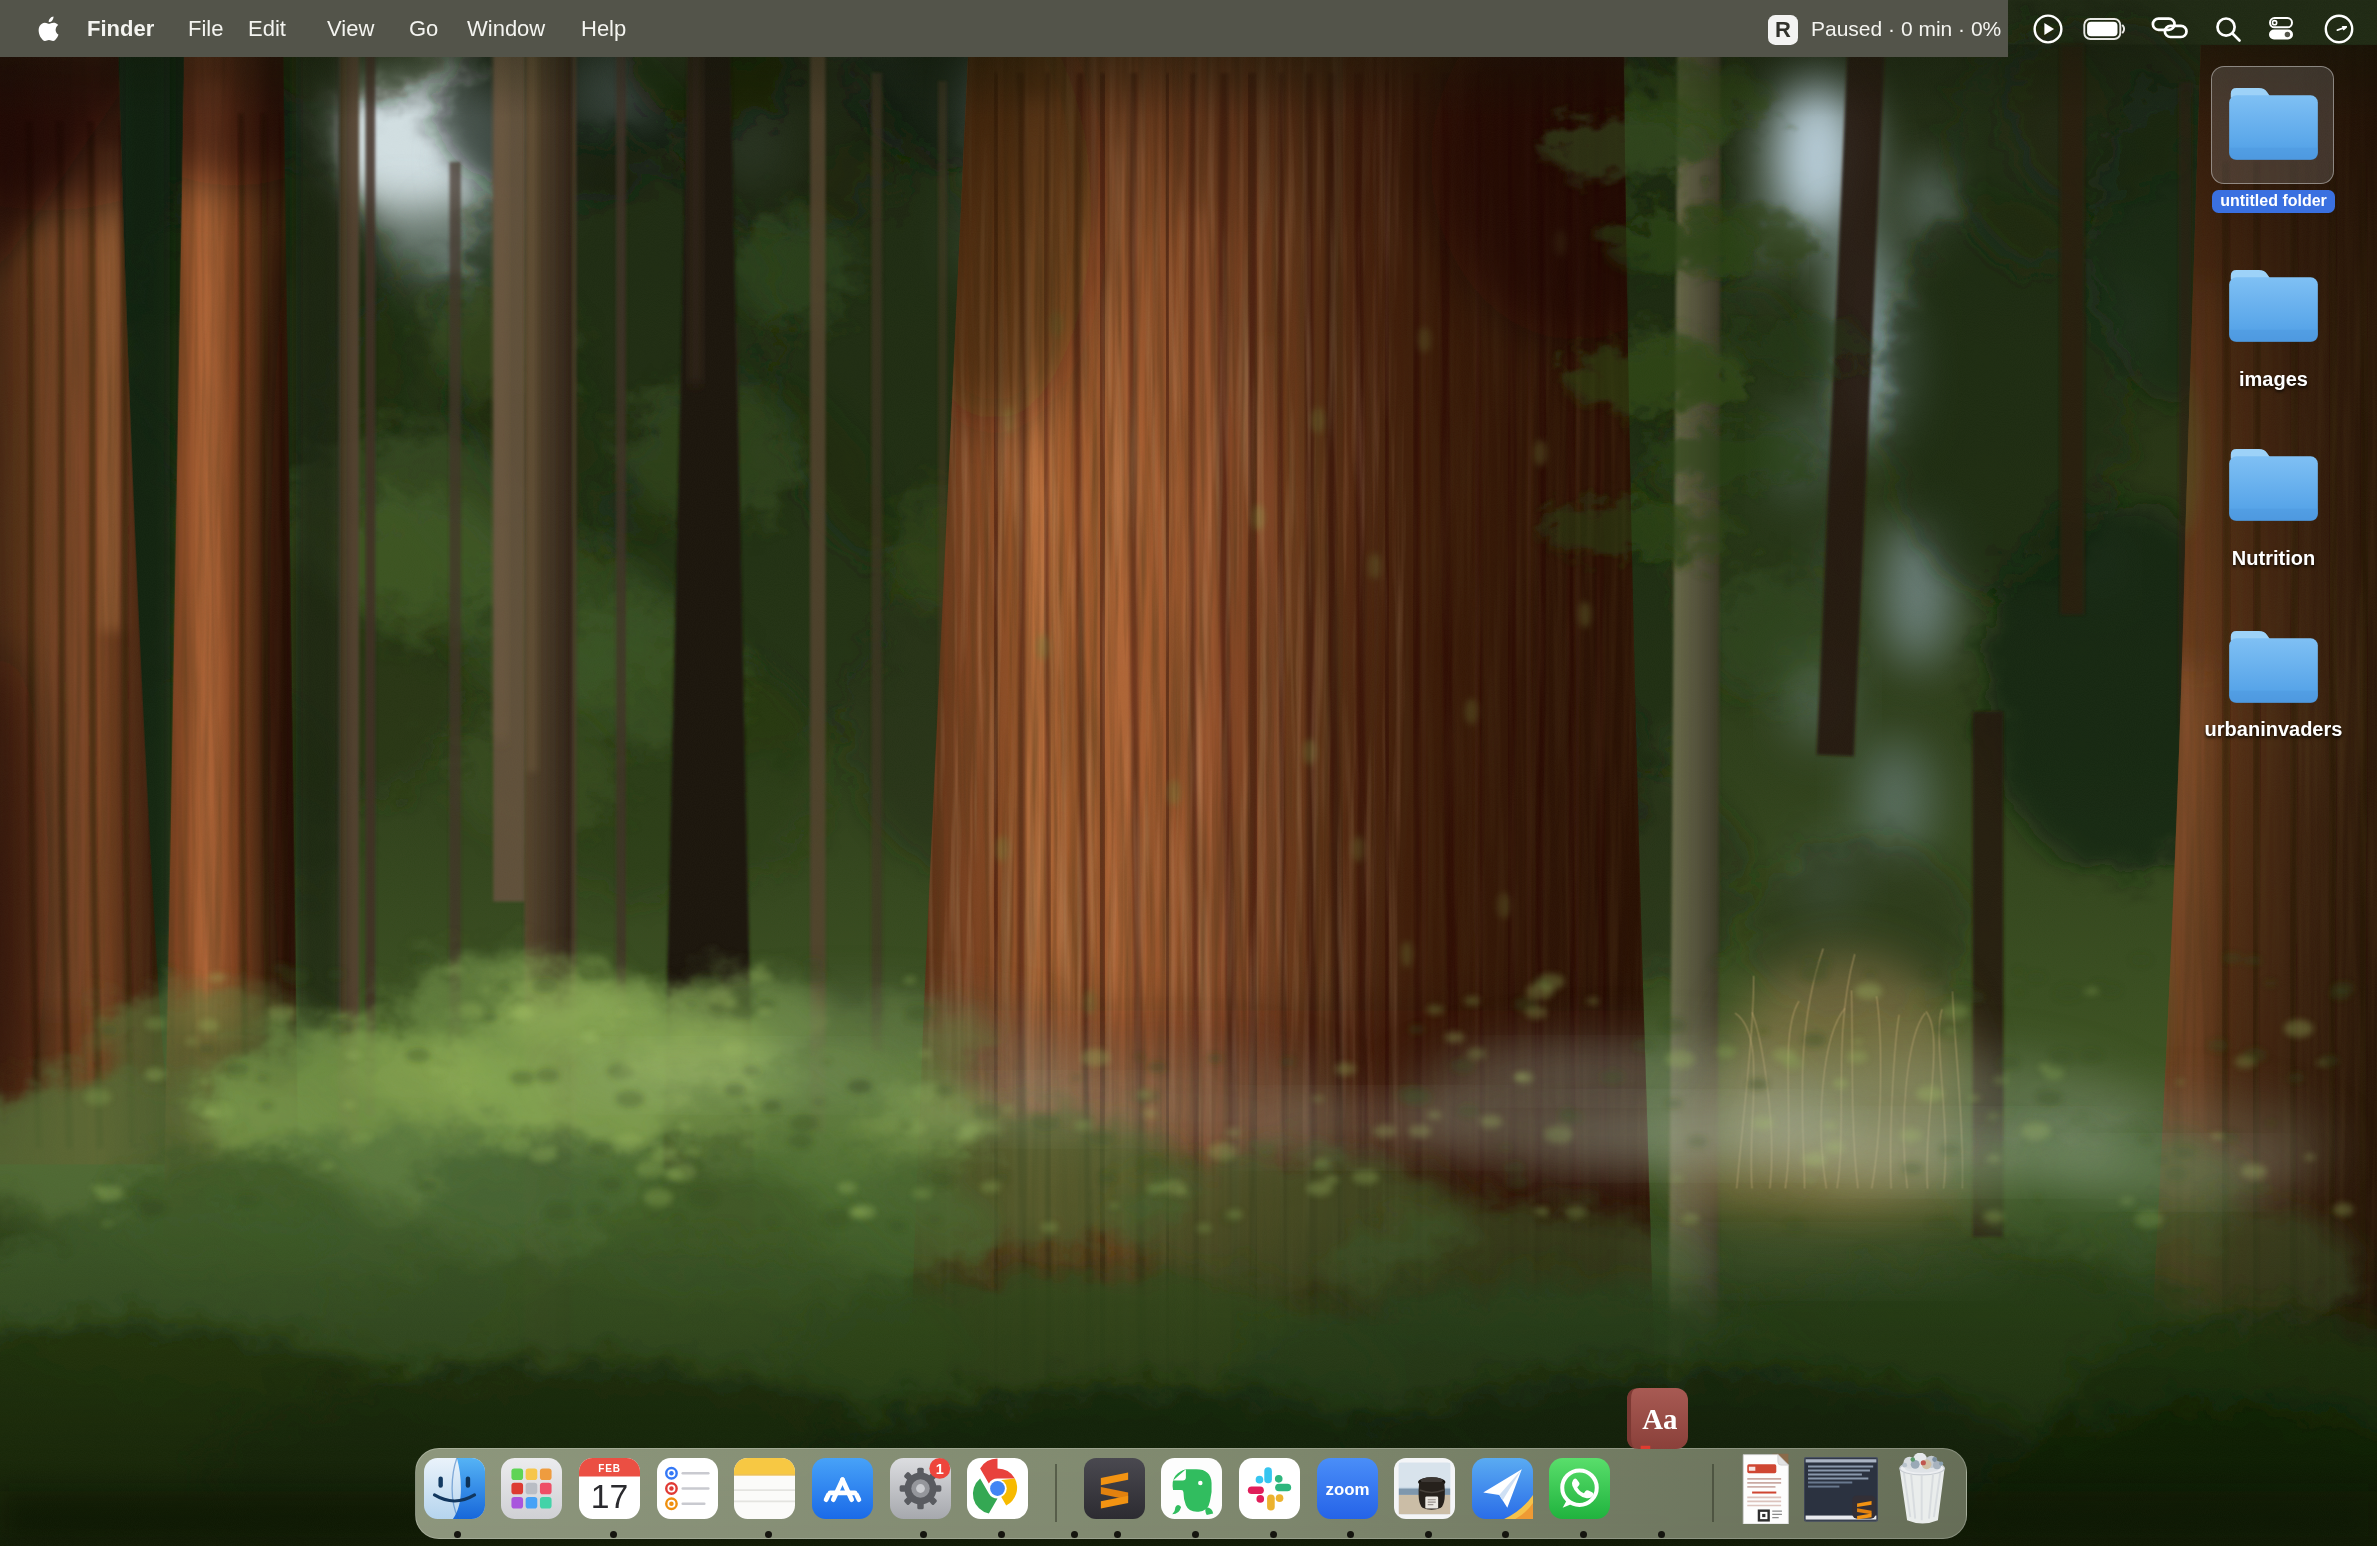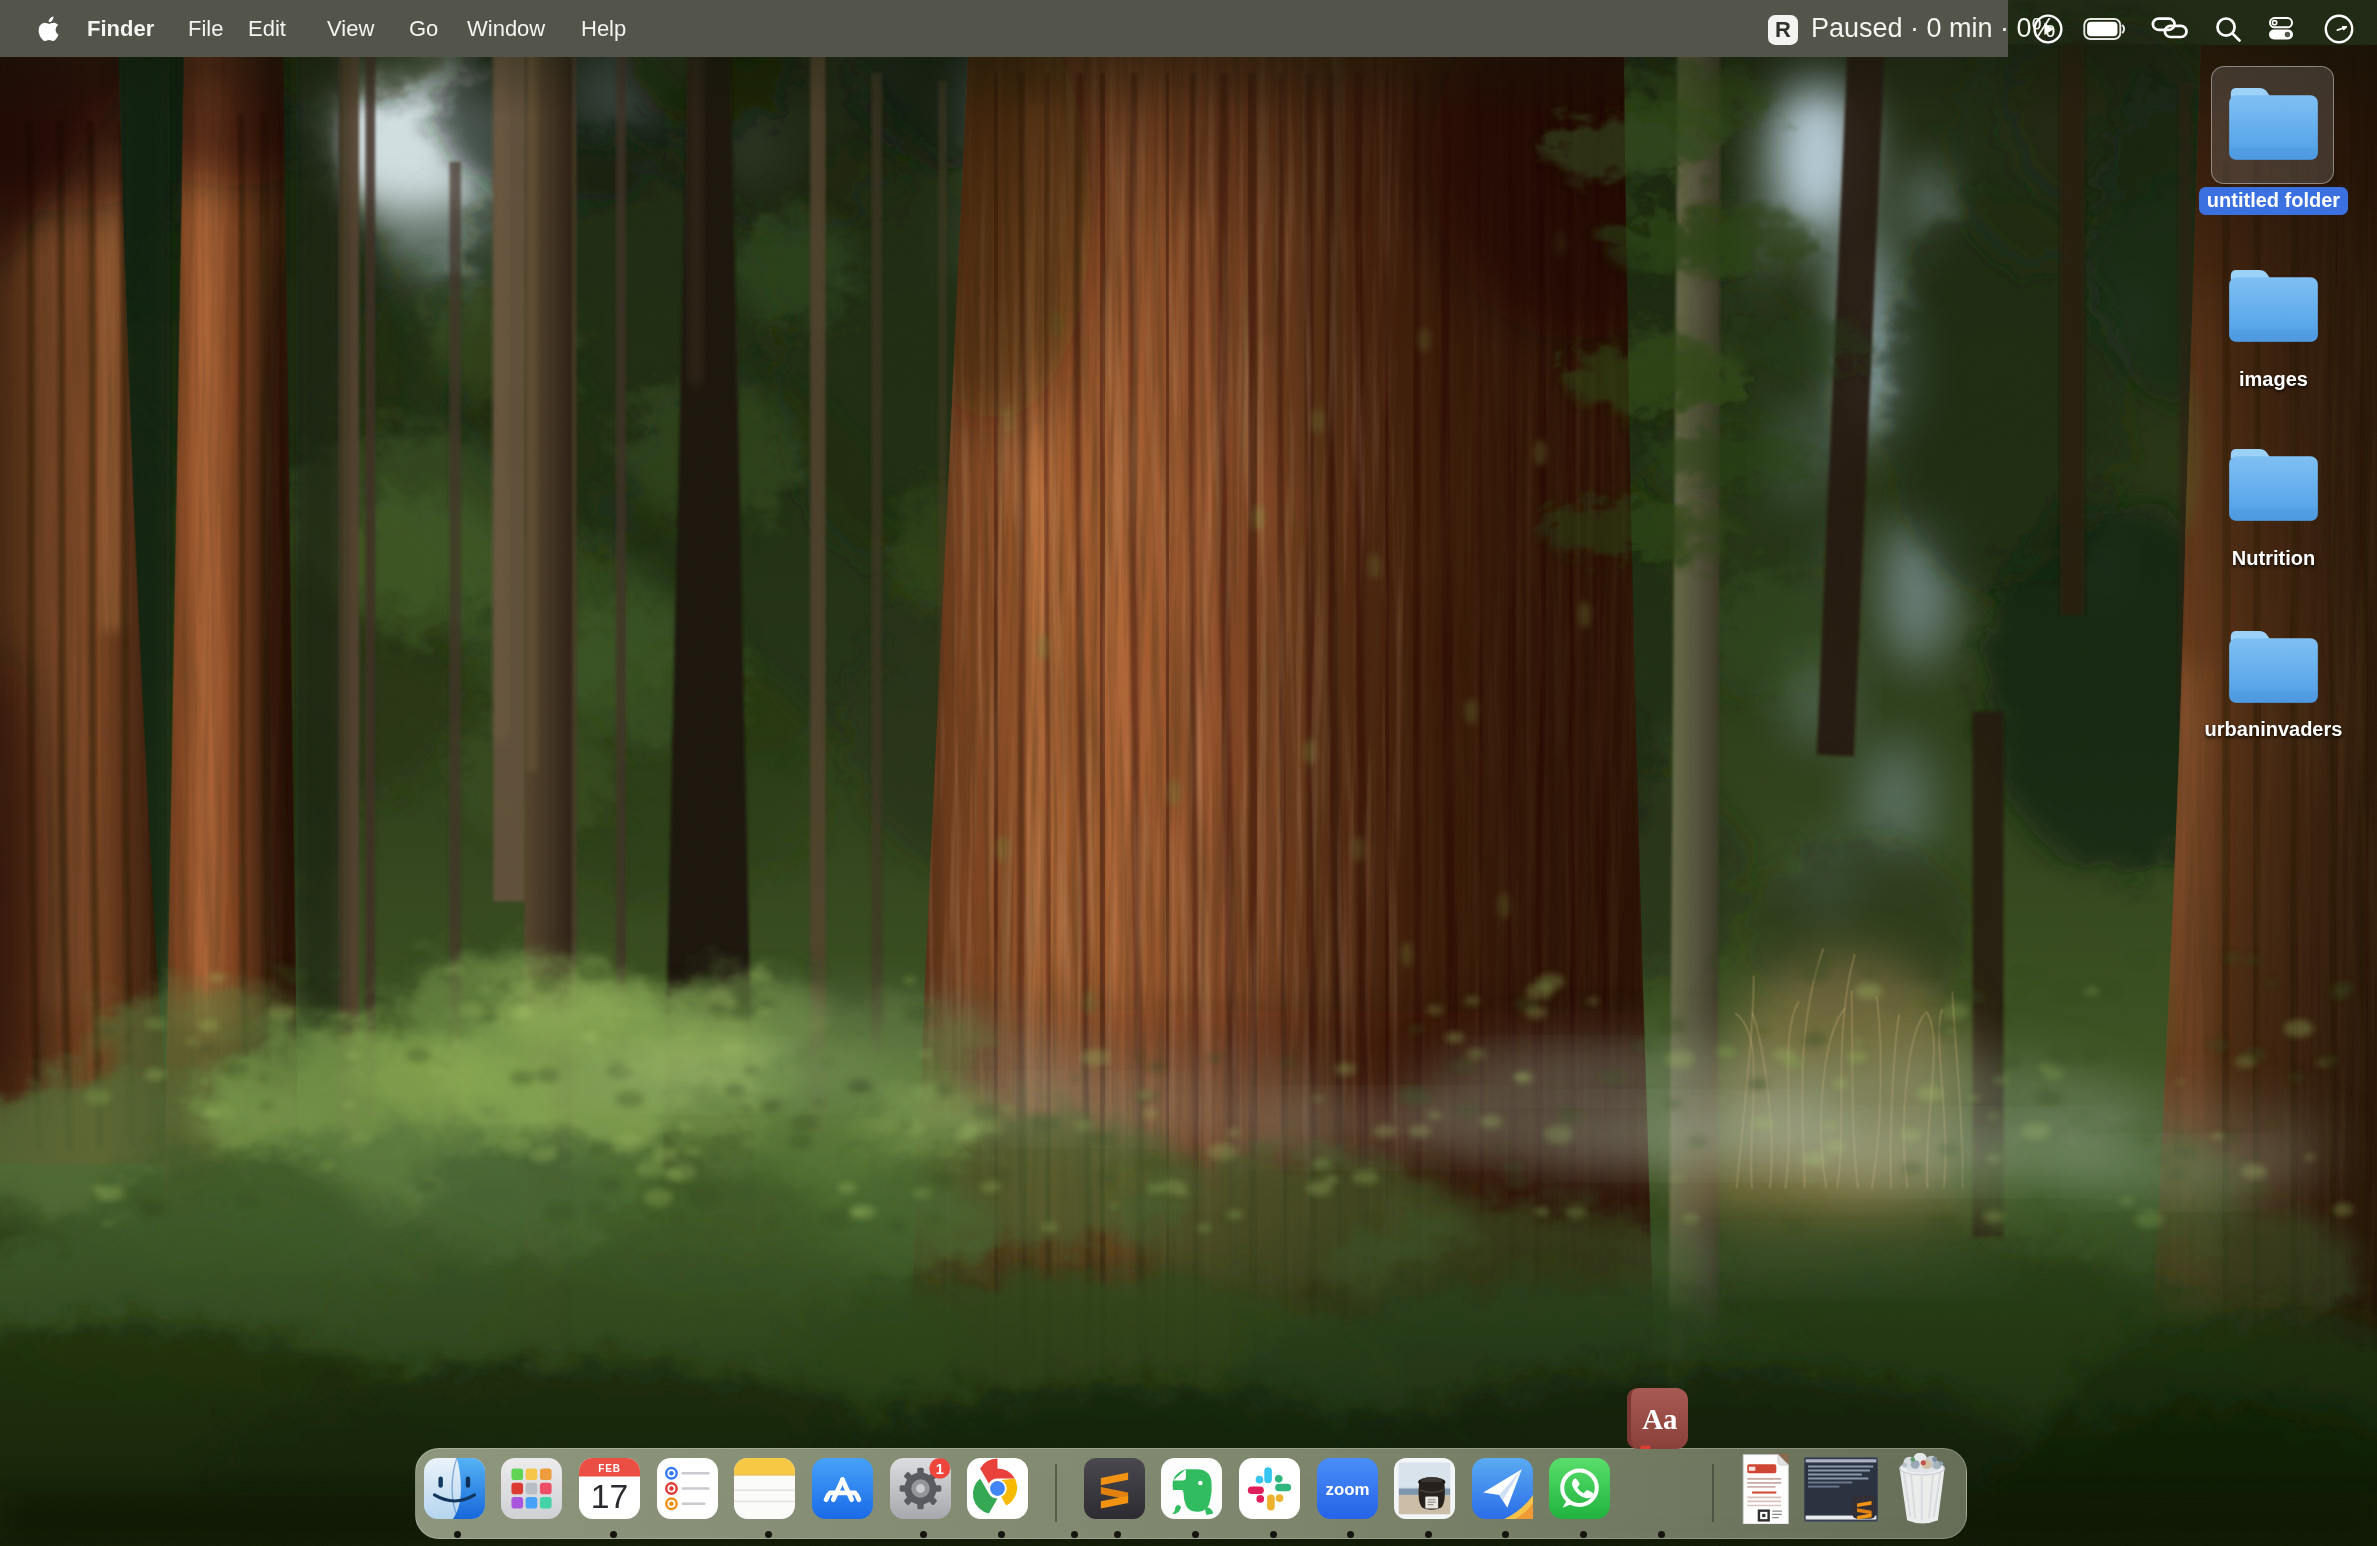--- a/index.html
+++ b/index.html
@@ -726,21 +726,21 @@
         <path fill="#fff" d="M13.9 10.6c0-2.2 1.8-3.3 1.9-3.4-1-1.5-2.6-1.7-3.2-1.7-1.4-.1-2.7.8-3.4.8-.7 0-1.8-.8-2.9-.8C4.8 5.5 3.4 6.4 2.6 7.8c-1.5 2.6-.4 6.5 1.1 8.6.7 1 1.6 2.2 2.7 2.1 1.1 0 1.5-.7 2.8-.7 1.3 0 1.7.7 2.9.7 1.2 0 1.9-1 2.6-2.1.8-1.2 1.2-2.4 1.2-2.4s-2-.9-2-3.4zM11.5 3.9c.6-.7 1-1.7.9-2.7-.9 0-1.9.6-2.5 1.3-.6.6-1 1.6-.9 2.6 1 .1 1.9-.5 2.5-1.2z"></path>
       </svg>
       <div class="mi" style="left:87px;font-weight:700">Finder</div>
       <div class="mi" style="left:188px;font-weight:400">File</div>
       <div class="mi" style="left:248px;font-weight:400">Edit</div>
       <div class="mi" style="left:327px;font-weight:400">View</div>
       <div class="mi" style="left:409px;font-weight:400">Go</div>
       <div class="mi" style="left:467px;font-weight:400">Window</div>
       <div class="mi" style="left:581px;font-weight:400">Help</div>
       <div style="position:absolute;left:1768px;top:14.6px;width:30px;height:30px;background:rgba(255,255,255,.93);border-radius:7.3px;color:#32322c;font-size:22px;font-weight:700;text-align:center;line-height:30px">R</div>
-      <div class="mi" style="left:1811px;font-weight:400;font-size:27px">Paused · 0 min · 0%</div>
+      <div class="mi" style="left:1811px;font-weight:400;font-size:21px">Paused · 0 min · 0%</div>
       <svg class="micons" style="left:2031px;top:12px" width="34" height="34" viewBox="0 0 42 42">
 <circle cx="21" cy="21" r="16.5" fill="none" stroke="#fff" stroke-width="3"></circle>
 <path d="M16.5 13.5 L28.5 21 L16.5 28.5 Z" fill="#fff"></path>
       </svg>
       <svg class="micons" style="left:2083px;top:17px" width="45" height="24" viewBox="0 0 56 30">
 <rect x="1.5" y="2.5" width="45" height="25" rx="7.5" fill="none" stroke="#e9e9e5" stroke-width="2.4"></rect>
 <rect x="5" y="6" width="38" height="18" rx="5" fill="#fff"></rect>
 <path d="M49.5 10.5 q3.5 4.5 0 9" stroke="#e9e9e5" stroke-width="2.4" fill="none" stroke-linecap="round"></path>
       </svg>
       <svg class="micons" style="left:2151px;top:17px" width="39" height="24" viewBox="0 0 48 30">
@@ -806,21 +806,21 @@
           <linearGradient id="fg" x1="0" y1="0" x2="0" y2="1">
 <stop offset="0" stop-color="#7FC0F4"></stop>
             <stop offset="0.85" stop-color="#55A3E8"></stop>
             <stop offset="1" stop-color="#4E9AE2"></stop>
           </linearGradient>
         </defs>
 <path d="M7 12 q0-7 7-7 h28 q7 0 10 5 l5 7 h-50 z" fill="#9DD2F8"></path>
 <rect x="5" y="14" width="110" height="80" rx="9" fill="url(#fg)"></rect>
 <path d="M5 79 h110 v6 q0 9 -9 9 h-92 q-9 0 -9 -9 z" fill="#4D97DE" opacity=".5"></path>
 </svg></div>
-    <div style="position:absolute;left:2152px;top:186px;width:243px;text-align:center;line-height:29px"><span style="background:#3a70e0;color:#fff;font-size:20px;font-weight:700;border-radius:6.5px;padding:1.6px 8px 4px">untitled folder</span></div>
+    <div style="position:absolute;left:2152px;top:186px;width:243px;text-align:center;line-height:29px"><span style="background:#3a70e0;color:#fff;font-size:16px;font-weight:700;border-radius:6.5px;padding:1.6px 8px 4px">untitled folder</span></div>
     <div class="diclabel" style="left:2152px;top:368px">images</div>
     <div class="diclabel" style="left:2152px;top:547px">Nutrition</div>
     <div class="diclabel" style="left:2152px;top:718px">urbaninvaders</div>
     <div id="dock"></div>
     <div style="position:absolute;left:424px;top:1458px;width:61px;height:61px"><svg width="61" height="61" viewBox="0 0 76 76">
         <defs>
           <linearGradient id="fnl" x1="0" y1="0" x2="0" y2="1">
             <stop offset="0" stop-color="#eaf3fb"></stop>
             <stop offset="1" stop-color="#b5d4ee"></stop>
           </linearGradient>

